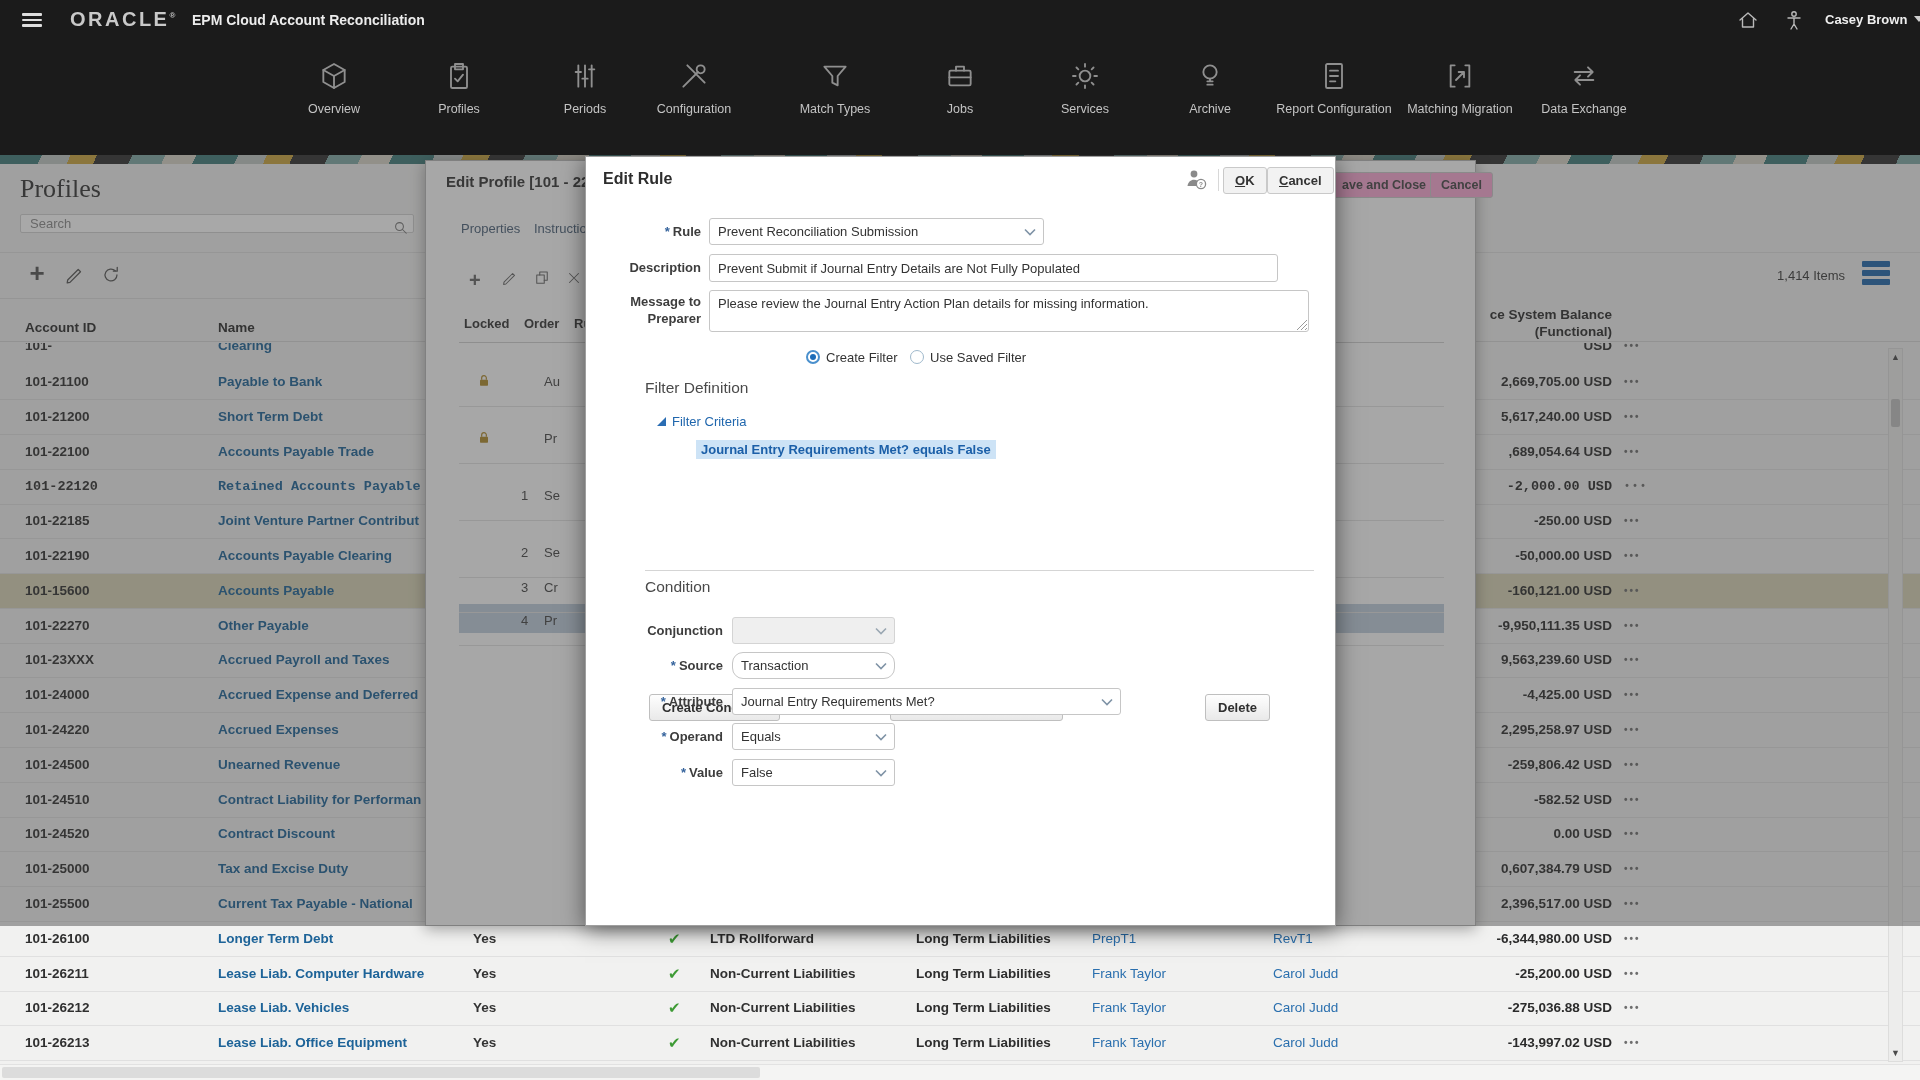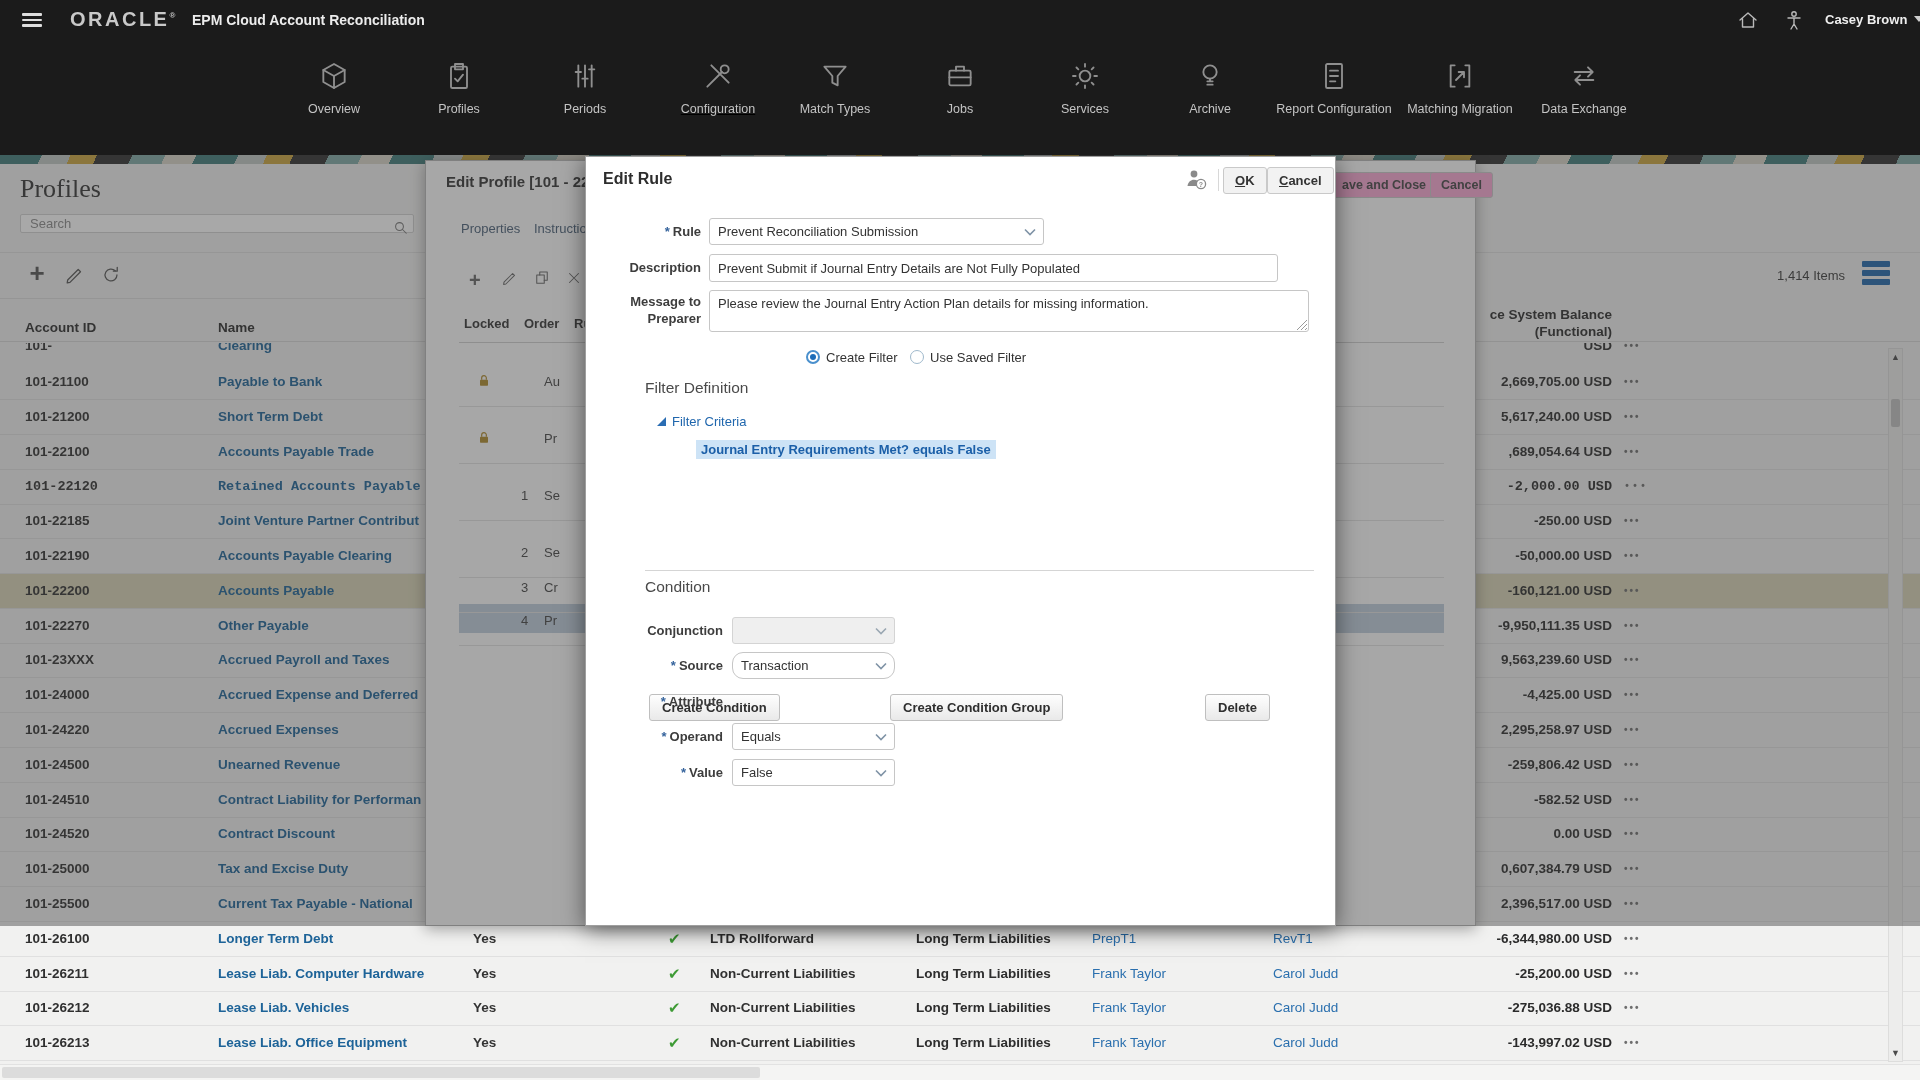--- a/index.html
+++ b/index.html
@@ -133,21 +133,21 @@
               <path d="M12 12V21M12 12l8-4.5M12 12 4 7.5"></path>
             </svg></span><span class="nav-lb">Overview</span></div>
         <div class="nav-item" style="left: 397px;"><span class="nav-ic"><svg class="ln" viewBox="0 0 24 24">
               <rect x="6" y="5" width="12" height="16" rx="1"></rect>
               <rect x="9" y="3" width="6" height="4"></rect>
               <path d="M9 14l2 2 4-5"></path>
             </svg></span><span class="nav-lb">Profiles</span></div>
         <div class="nav-item" style="left: 523px;"><span class="nav-ic"><svg class="ln" viewBox="0 0 24 24">
               <path d="M7 4v16M12 4v16M17 4v16M5 9h4M10 14h4M15 7h4"></path>
             </svg></span><span class="nav-lb">Periods</span></div>
-        <div class="nav-item" style="left: 656px; text-decoration: underline;"><span class="nav-ic"><svg class="ln" viewBox="0 0 24 24">
+        <div class="nav-item" style="left: 632px;"><span class="nav-ic"><svg class="ln" viewBox="0 0 24 24">
               <circle cx="17" cy="7" r="3"></circle>
               <path d="M15 9 4 20M7 4l13 13"></path>
             </svg></span><span class="nav-lb">Configuration</span></div>
         <div class="nav-item" style="left: 773px;"><span class="nav-ic"><svg class="ln" viewBox="0 0 24 24">
               <path d="M4 5h16l-6 7v7l-4-2v-5L4 5Z"></path>
             </svg></span><span class="nav-lb">Match Types</span></div>
         <div class="nav-item" style="left: 898px;"><span class="nav-ic"><svg class="ln" viewBox="0 0 24 24">
               <rect x="4" y="8" width="16" height="11" rx="1"></rect>
               <path d="M9 8V5h6v3M4 13h16"></path>
             </svg></span><span class="nav-lb">Jobs</span></div>
@@ -249,21 +249,21 @@
           <span class="cell c-bal">-250.00 USD</span>
           <span class="cell c-dots">•••</span>
         </div>
         <div class="t-row" style="top: 539px;">
           <span class="cell c-id">101-22190</span>
           <span class="cell c-name">Accounts Payable Clearing</span>
           <span class="cell c-bal">-50,000.00 USD</span>
           <span class="cell c-dots">•••</span>
         </div>
         <div class="t-row hl" style="top: 573.8px;">
-          <span class="cell c-id">101-22200</span>
+          <span class="cell c-id">101-15600</span>
           <span class="cell c-name">Accounts Payable</span>
           <span class="cell c-bal">-160,121.00 USD</span>
           <span class="cell c-dots">•••</span>
         </div>
         <div class="t-row" style="top: 608.6px;">
           <span class="cell c-id">101-22270</span>
           <span class="cell c-name">Other Payable</span>
           <span class="cell c-bal">-9,950,111.35 USD</span>
           <span class="cell c-dots">•••</span>
         </div>
@@ -485,20 +485,26 @@
 
     <div class="f-label" style="left:22px;top:500px;"><span class="req">*</span><span>Source</span></div>
     <div class="dd" style="left:146px;top:495px;width:163px;border-radius:11px;">
       <span class="dd-t">Transaction</span>
       <svg viewBox="0 0 12 8">
           <path d="M1 1.5 6 6.5 11 1.5" fill="none" stroke="#7f93a6" stroke-width="1.6"></path>
         </svg>
       </div>
 
     <div class="f-label" style="left:22px;top:536px;"><span class="req">*</span><span>Attribute</span></div>
+    <div class="dd" style="left:146px;top:531px;width:389px;">
+      <span class="dd-t">Journal Entry Requirements Met?</span>
+      <svg viewBox="0 0 12 8">
+          <path d="M1 1.5 6 6.5 11 1.5" fill="none" stroke="#7f93a6" stroke-width="1.6"></path>
+        </svg>
+      </div>
 
     <div class="f-label" style="left:22px;top:571px;"><span class="req">*</span><span>Operand</span></div>
     <div class="dd" style="left:146px;top:566px;width:163px;">
       <span class="dd-t">Equals</span>
       <svg viewBox="0 0 12 8">
           <path d="M1 1.5 6 6.5 11 1.5" fill="none" stroke="#7f93a6" stroke-width="1.6"></path>
         </svg>
       </div>
 
     <div class="f-label" style="left:22px;top:607px;"><span class="req">*</span><span>Value</span></div>

